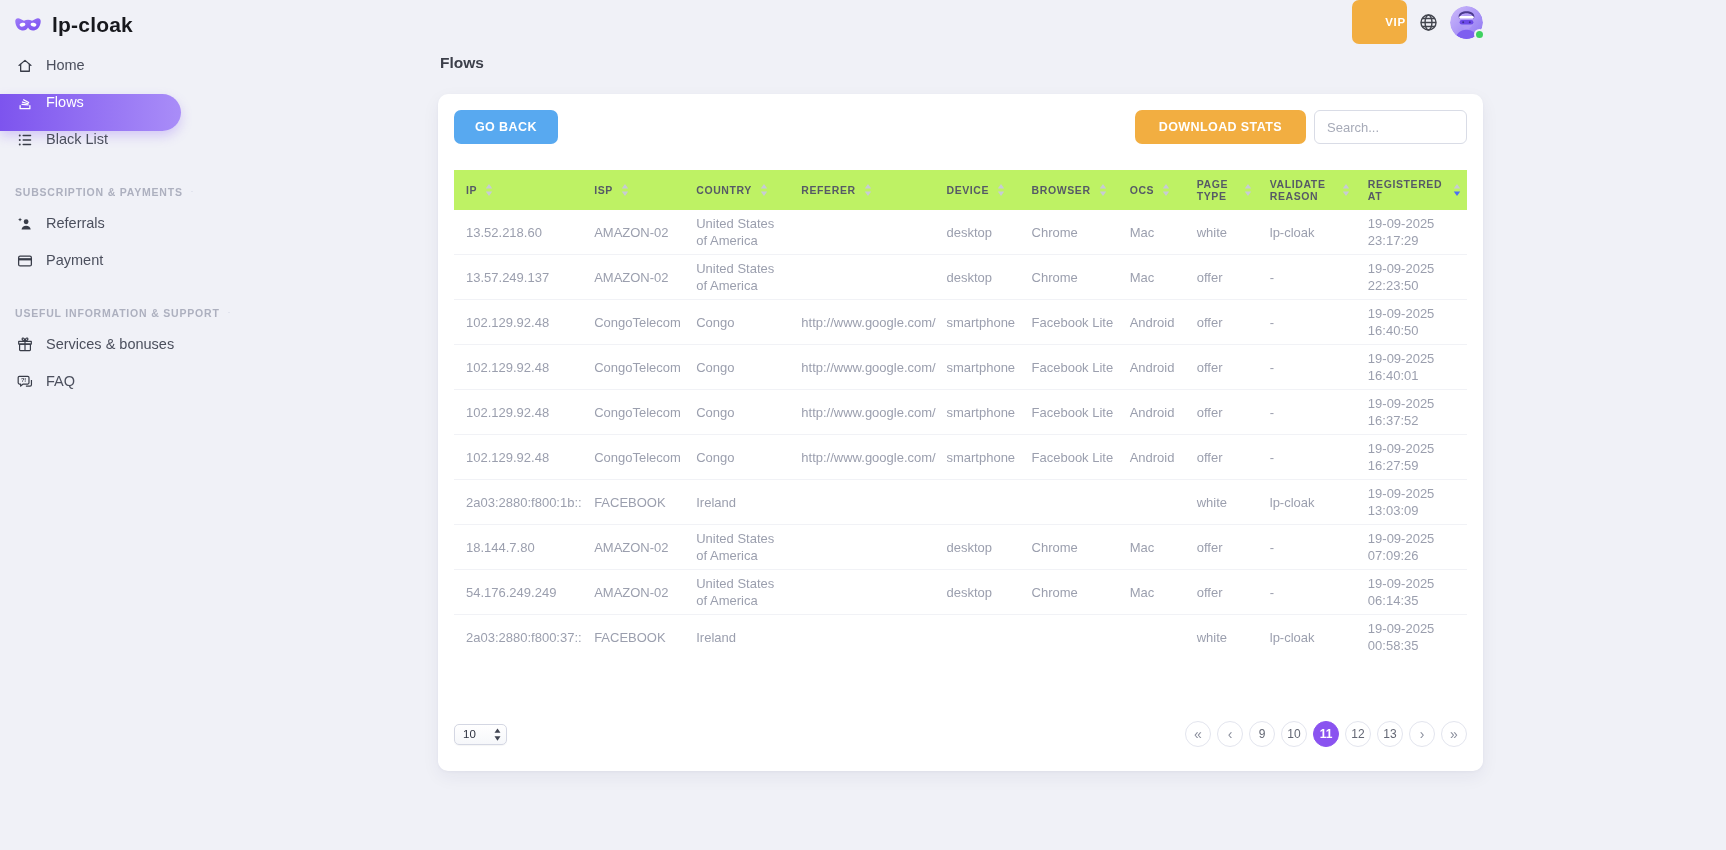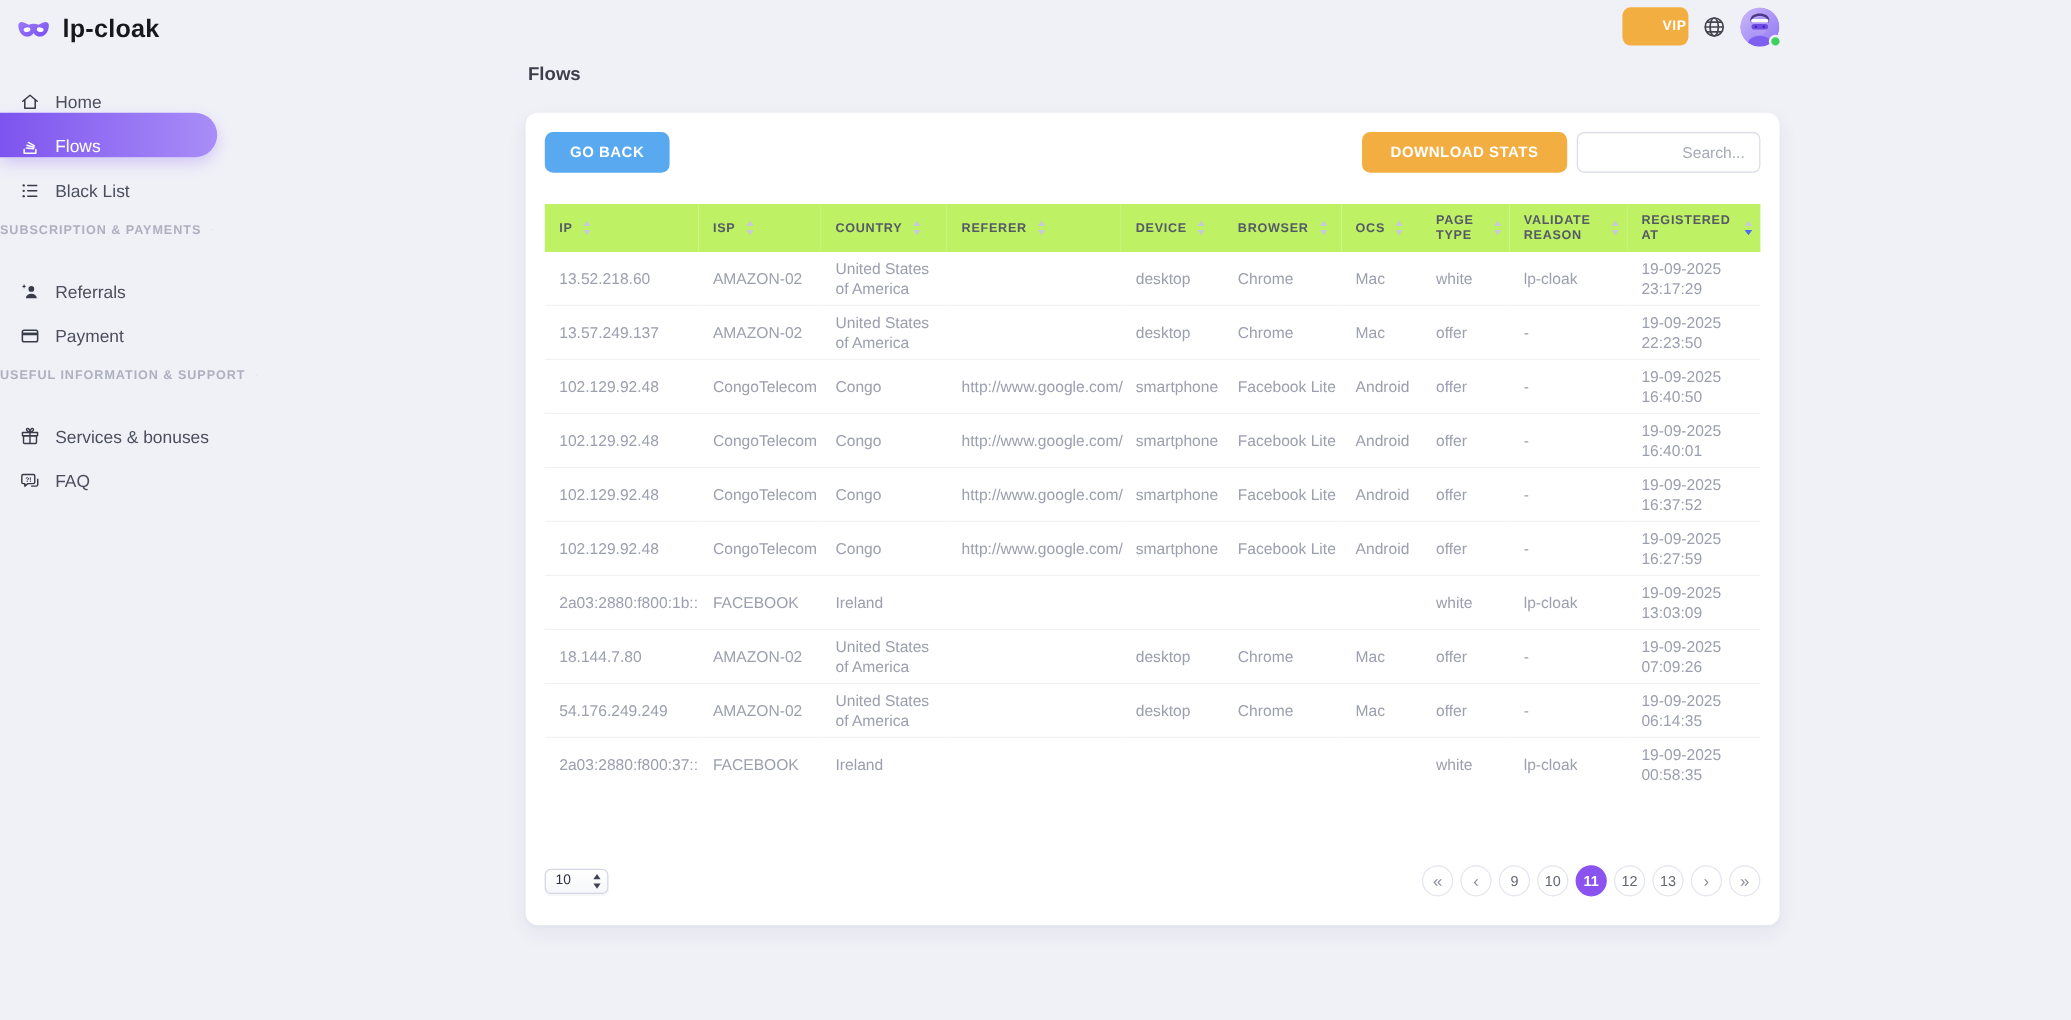--- a/index.html
+++ b/index.html
@@ -11,44 +11,44 @@
     overflow:hidden;
     color:#4b4f5d;
   }
 
   
   .sidebar { position:absolute; left:0; top:0; width:181px; height:100%; }
   .logo { display:flex; align-items:center; gap:9px; padding:13px 0 0 13px; }
   .logo-text { font-size:21px; font-weight:700; color:#17181d; letter-spacing:.2px; }
   .nav { padding-top:20px; }
   .nav-item {
-    height:37px; display:flex; align-items:flex-end; gap:12px;
+    height:37px; display:flex; align-items:flex-start; gap:12px;
     padding-left:16px; font-size:14.5px; color:#4b4f5d; cursor:pointer;
   }
   .nav-item .ic { width:18px; height:18px; color:#383c48; flex:0 0 18px; display:flex; }
   .nav-item.active {
     background:linear-gradient(90deg,#7d54ee,#a98df8);
     border-radius:0 19px 19px 0; color:#fff;
     box-shadow:0 5px 12px rgba(136,92,245,.28);
   }
   .nav-item.active .ic { color:#fff; }
   .section-label {
     height:47px; display:flex; align-items:center; gap:8px;
-    font-size:10.5px; font-weight:700; letter-spacing:.8px;
+    padding-left:15px; font-size:10.5px; font-weight:700; letter-spacing:.8px;
     color:#adb0bf; text-transform:uppercase; white-space:nowrap;
   }
   .section-label:after { content:""; flex:1; height:1px; background:#e2e4ee; margin-right:8px; min-width:2px; }
 
   
   .topbar {
     position:absolute; left:438px; top:0; width:1045px; height:44px;
     display:flex; align-items:center; justify-content:flex-end; gap:11px;
   }
   .vip-btn {
-    width:55px; height:32px; border:none; border-radius:7px; background:#f2ae41;
+    width:55px; height:44px; border:none; border-radius:7px; background:#f2ae41;
     color:#fff; font-size:11.5px; font-weight:700; letter-spacing:.6px; cursor:pointer;
     font-family:inherit;
     padding-left:32px;
   }
   .globe { width:21px; height:21px; color:#42454e; cursor:pointer; display:flex; }
   .avatar-wrap { position:relative; width:33px; height:33px; cursor:pointer; }
   .avatar-wrap svg { border-radius:50%; display:block; }
   .status-dot {
     position:absolute; right:-2px; bottom:-1px; width:11px; height:11px;
     background:#3ed160; border:2px solid #f0f1f7; border-radius:50%;
@@ -65,21 +65,20 @@
   .toolbar { display:flex; align-items:center; }
   .btn { border:none; border-radius:7px; height:34px; color:#fff; font-weight:700;
          font-size:12.5px; letter-spacing:.4px; cursor:pointer; font-family:inherit;text-align:right; }
   .btn-goback { background:#58a9f0; padding:0 21px; }
   .btn-download { background:#f2ae41; padding:0 24px; }
   .toolbar .spacer { flex:1; }
   .search-input {
     margin-left:8px; width:153px; height:34px; border:1px solid #d9dce6; border-radius:6px;
     padding:0 12px; font-size:13px; color:#4b4f5d; background:#fff; outline:none;
     font-family:inherit;
-    text-align:right;
   }
   .search-input::placeholder { color:#a7abb8; }
 
   
   table { margin-top:26px; width:100%; border-collapse:collapse; table-layout:fixed; }
   thead th {
     background:#bef264; text-align:left; height:40px; vertical-align:middle;
     padding:4px 6px 4px 12px; font-size:10.5px; font-weight:700; color:#565a66;
     letter-spacing:.6px; cursor:pointer;
   }

